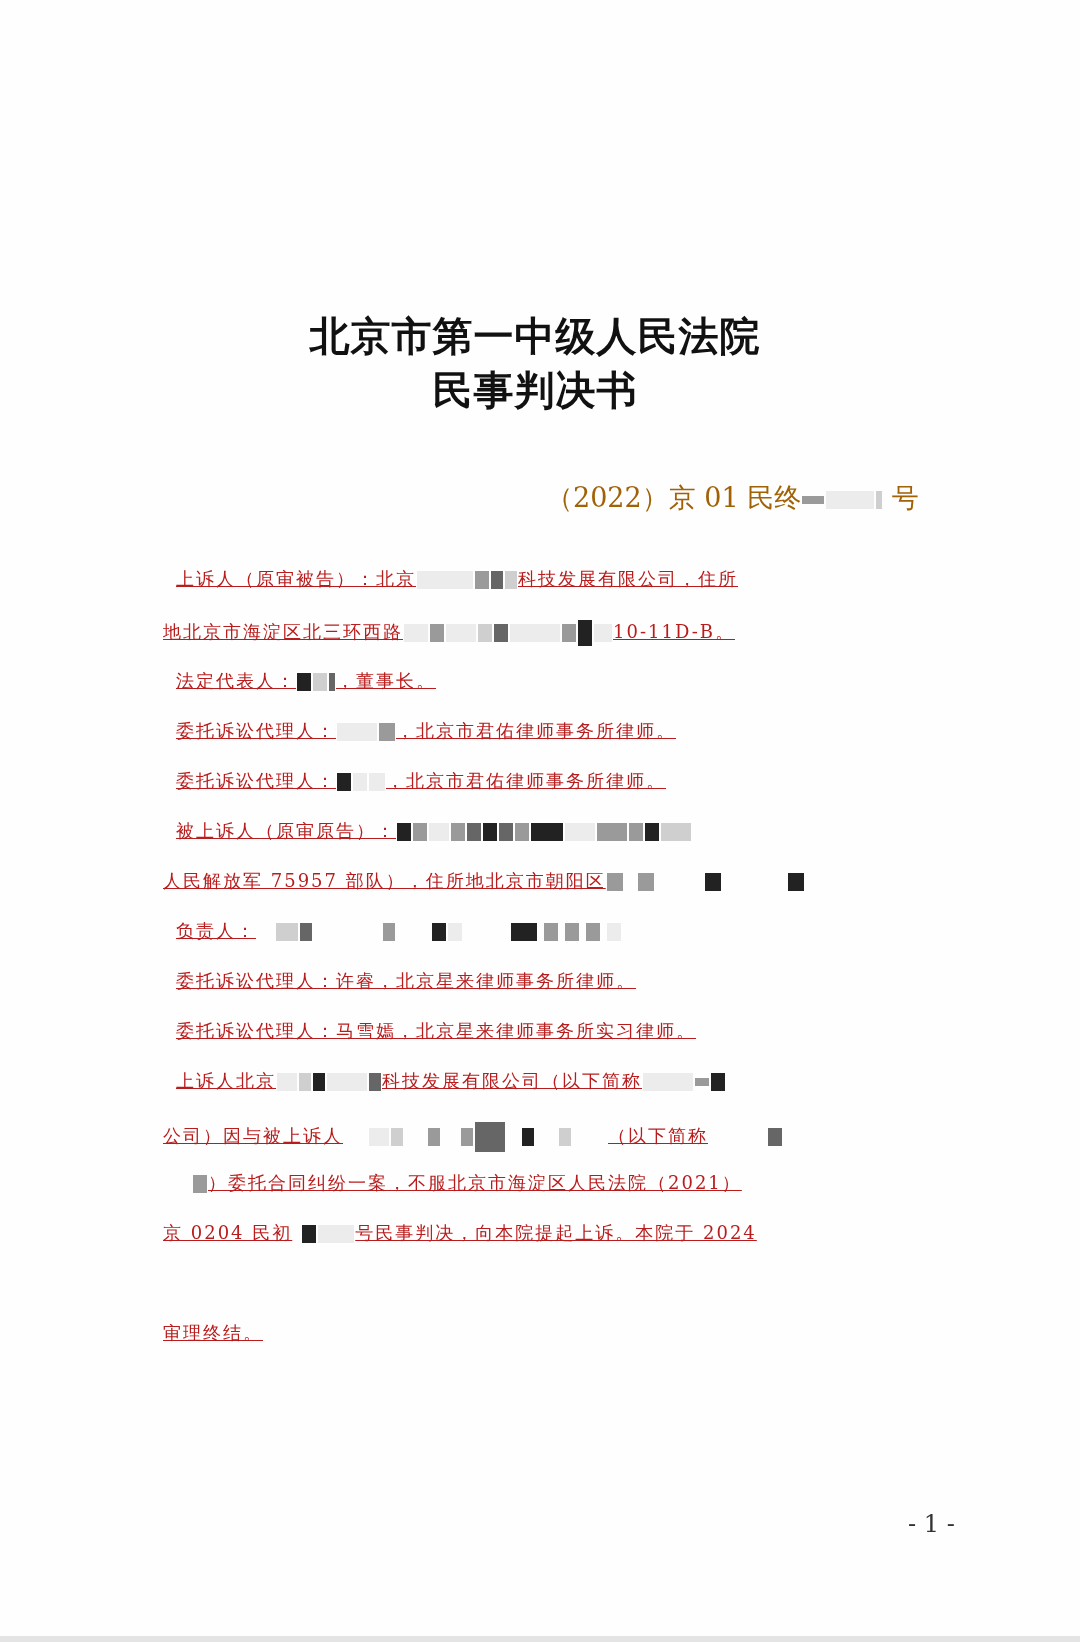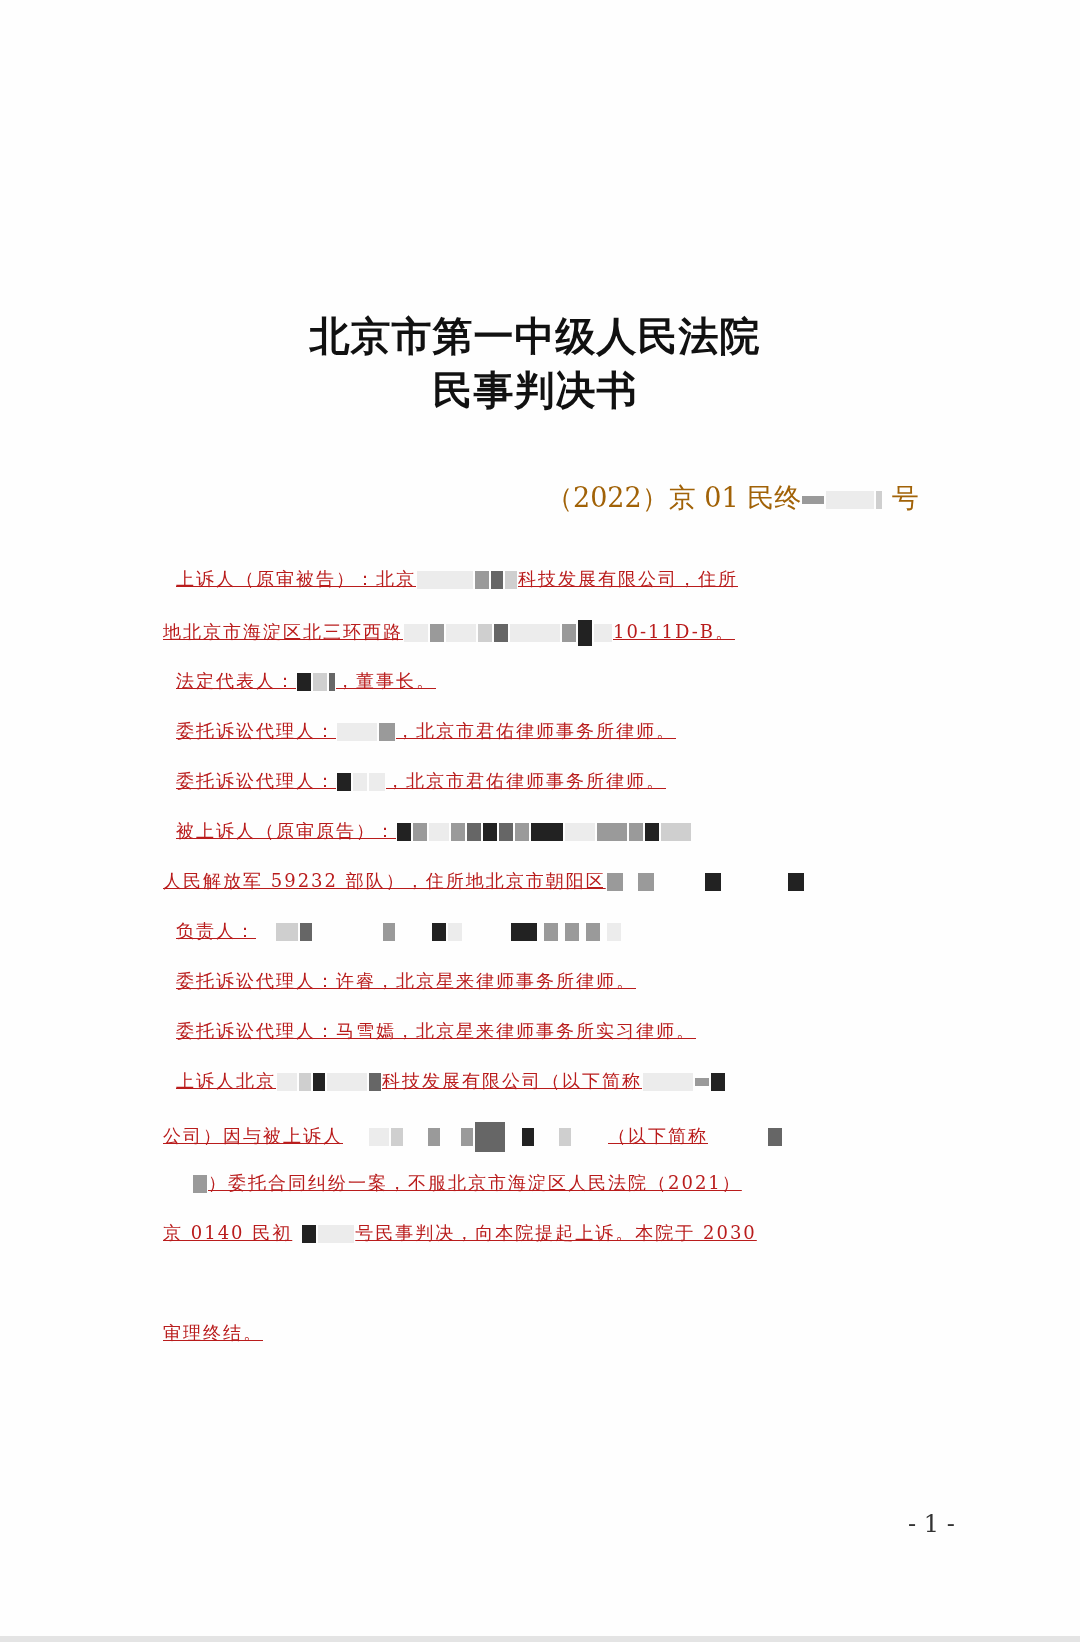--- a/index.html
+++ b/index.html
@@ -118,40 +118,40 @@
   </div>
 
   <div class="line indent" style="top:772px;">
     <span>委托诉讼代理人：</span><span class="redact r-dark" style="width:14px;"></span><span class="redact r-faint" style="width:14px;"></span><span class="redact r-faint" style="width:16px;"></span><span>，北京市君佑律师事务所律师。</span>
   </div>
 
   <div class="line indent" style="top:822px;">
     <span>被上诉人（原审原告）：</span><span class="redact r-dark" style="width:14px;"></span><span class="redact r-gray" style="width:14px;"></span><span class="redact r-faint" style="width:20px;"></span><span class="redact r-gray" style="width:14px;"></span><span class="redact r-mid" style="width:14px;"></span><span class="redact r-dark" style="width:14px;"></span><span class="redact r-mid" style="width:14px;"></span><span class="redact r-gray" style="width:14px;"></span><span class="redact r-dark" style="width:32px;"></span><span class="redact r-faint" style="width:30px;"></span><span class="redact r-gray" style="width:30px;"></span><span class="redact r-gray" style="width:14px;"></span><span class="redact r-dark" style="width:14px;"></span><span class="redact r-light" style="width:30px;"></span>
   </div>
   <div class="line flush" style="top:872px;">
-    <span>人民解放军 59232 部队），住所地北京市朝阳区</span><span class="redact r-gray" style="width:16px;"></span><span class="redact r-gray" style="width:16px;margin-left:14px;"></span><span class="redact r-dark" style="width:16px;margin-left:50px;"></span><span class="redact r-dark" style="width:16px;margin-left:66px;"></span>
+    <span>人民解放军 75957 部队），住所地北京市朝阳区</span><span class="redact r-gray" style="width:16px;"></span><span class="redact r-gray" style="width:16px;margin-left:14px;"></span><span class="redact r-dark" style="width:16px;margin-left:50px;"></span><span class="redact r-dark" style="width:16px;margin-left:66px;"></span>
   </div>
 
   <div class="line indent" style="top:922px;">
     <span>负责人：</span><span class="redact r-light" style="width:22px;margin-left:20px;"></span><span class="redact r-mid" style="width:12px;"></span><span class="redact r-gray" style="width:12px;margin-left:70px;"></span><span class="redact r-dark" style="width:14px;margin-left:36px;"></span><span class="redact r-faint" style="width:14px;"></span><span class="redact r-dark" style="width:26px;margin-left:48px;"></span><span class="redact r-gray" style="width:14px;margin-left:6px;"></span><span class="redact r-gray" style="width:14px;margin-left:6px;"></span><span class="redact r-gray" style="width:14px;margin-left:6px;"></span><span class="redact r-faint" style="width:14px;margin-left:6px;"></span>
   </div>
 
   <div class="line indent" style="top:1022px;">委托诉讼代理人：马雪嫣，北京星来律师事务所实习律师。</div>
   <div class="line indent" style="top:972px;">委托诉讼代理人：许睿，北京星来律师事务所律师。</div>
 
   <div class="line indent" style="top:1072px;">
     <span>上诉人北京</span><span class="redact r-faint" style="width:20px;"></span><span class="redact r-light" style="width:12px;"></span><span class="redact r-dark" style="width:12px;"></span><span class="redact r-faint" style="width:40px;"></span><span class="redact r-mid" style="width:12px;"></span><span>科技发展有限公司（以下简称</span><span class="redact r-faint" style="width:50px;"></span><span class="redact r-gray" style="width:14px;height:8px;"></span><span class="redact r-dark" style="width:14px;"></span>
   </div>
   <div class="line flush" style="top:1122px;">
     <span>公司）因与被上诉人</span><span class="redact r-faint" style="width:20px;margin-left:26px;"></span><span class="redact r-light" style="width:12px;"></span><span class="redact r-gray" style="width:12px;margin-left:24px;"></span><span class="redact r-gray" style="width:12px;margin-left:20px;"></span><span class="redact r-mid" style="width:30px;height:30px;"></span><span class="redact r-dark" style="width:12px;margin-left:16px;"></span><span class="redact r-light" style="width:12px;margin-left:24px;"></span><span style="margin-left:36px;">（以下简称</span><span class="redact r-mid" style="width:14px;margin-left:60px;"></span>
   </div>
   <div class="line flush" style="top:1174px;">
     <span class="redact r-gray" style="width:14px;margin-left:30px;"></span><span>）委托合同纠纷一案，不服北京市海淀区人民法院（2021）</span>
   </div>
   <div class="line flush" style="top:1224px;">
-    <span>京 0140 民初</span><span class="redact r-dark" style="width:14px;margin-left:10px;"></span><span class="redact r-faint" style="width:36px;"></span><span>号民事判决，向本院提起上诉。本院于 2030</span>
+    <span>京 0204 民初</span><span class="redact r-dark" style="width:14px;margin-left:10px;"></span><span class="redact r-faint" style="width:36px;"></span><span>号民事判决，向本院提起上诉。本院于 2024</span>
   </div>
   <div class="line flush" style="top:1324px;">审理终结。</div>
 
   <div class="page-number">- 1 -</div>
 
   <div class="bottom-rule"></div>
 </div>
 
 </body></html>

